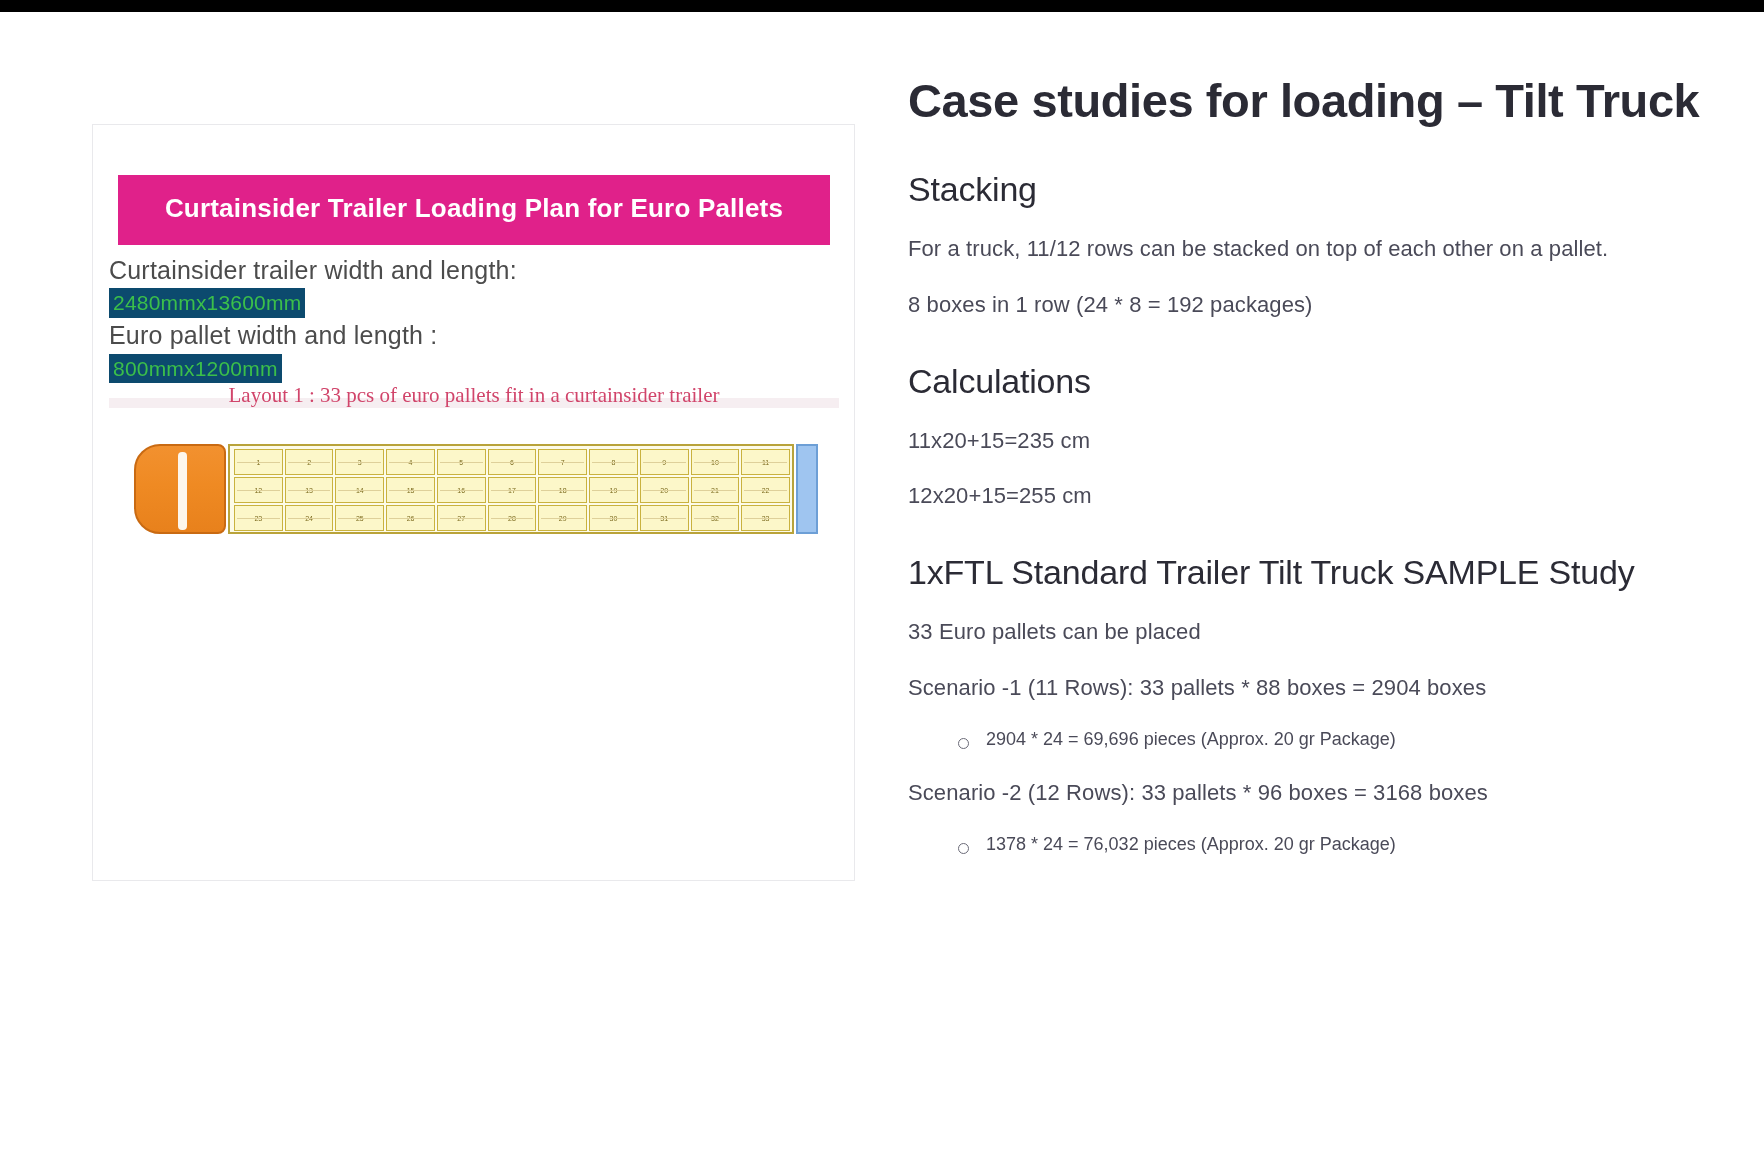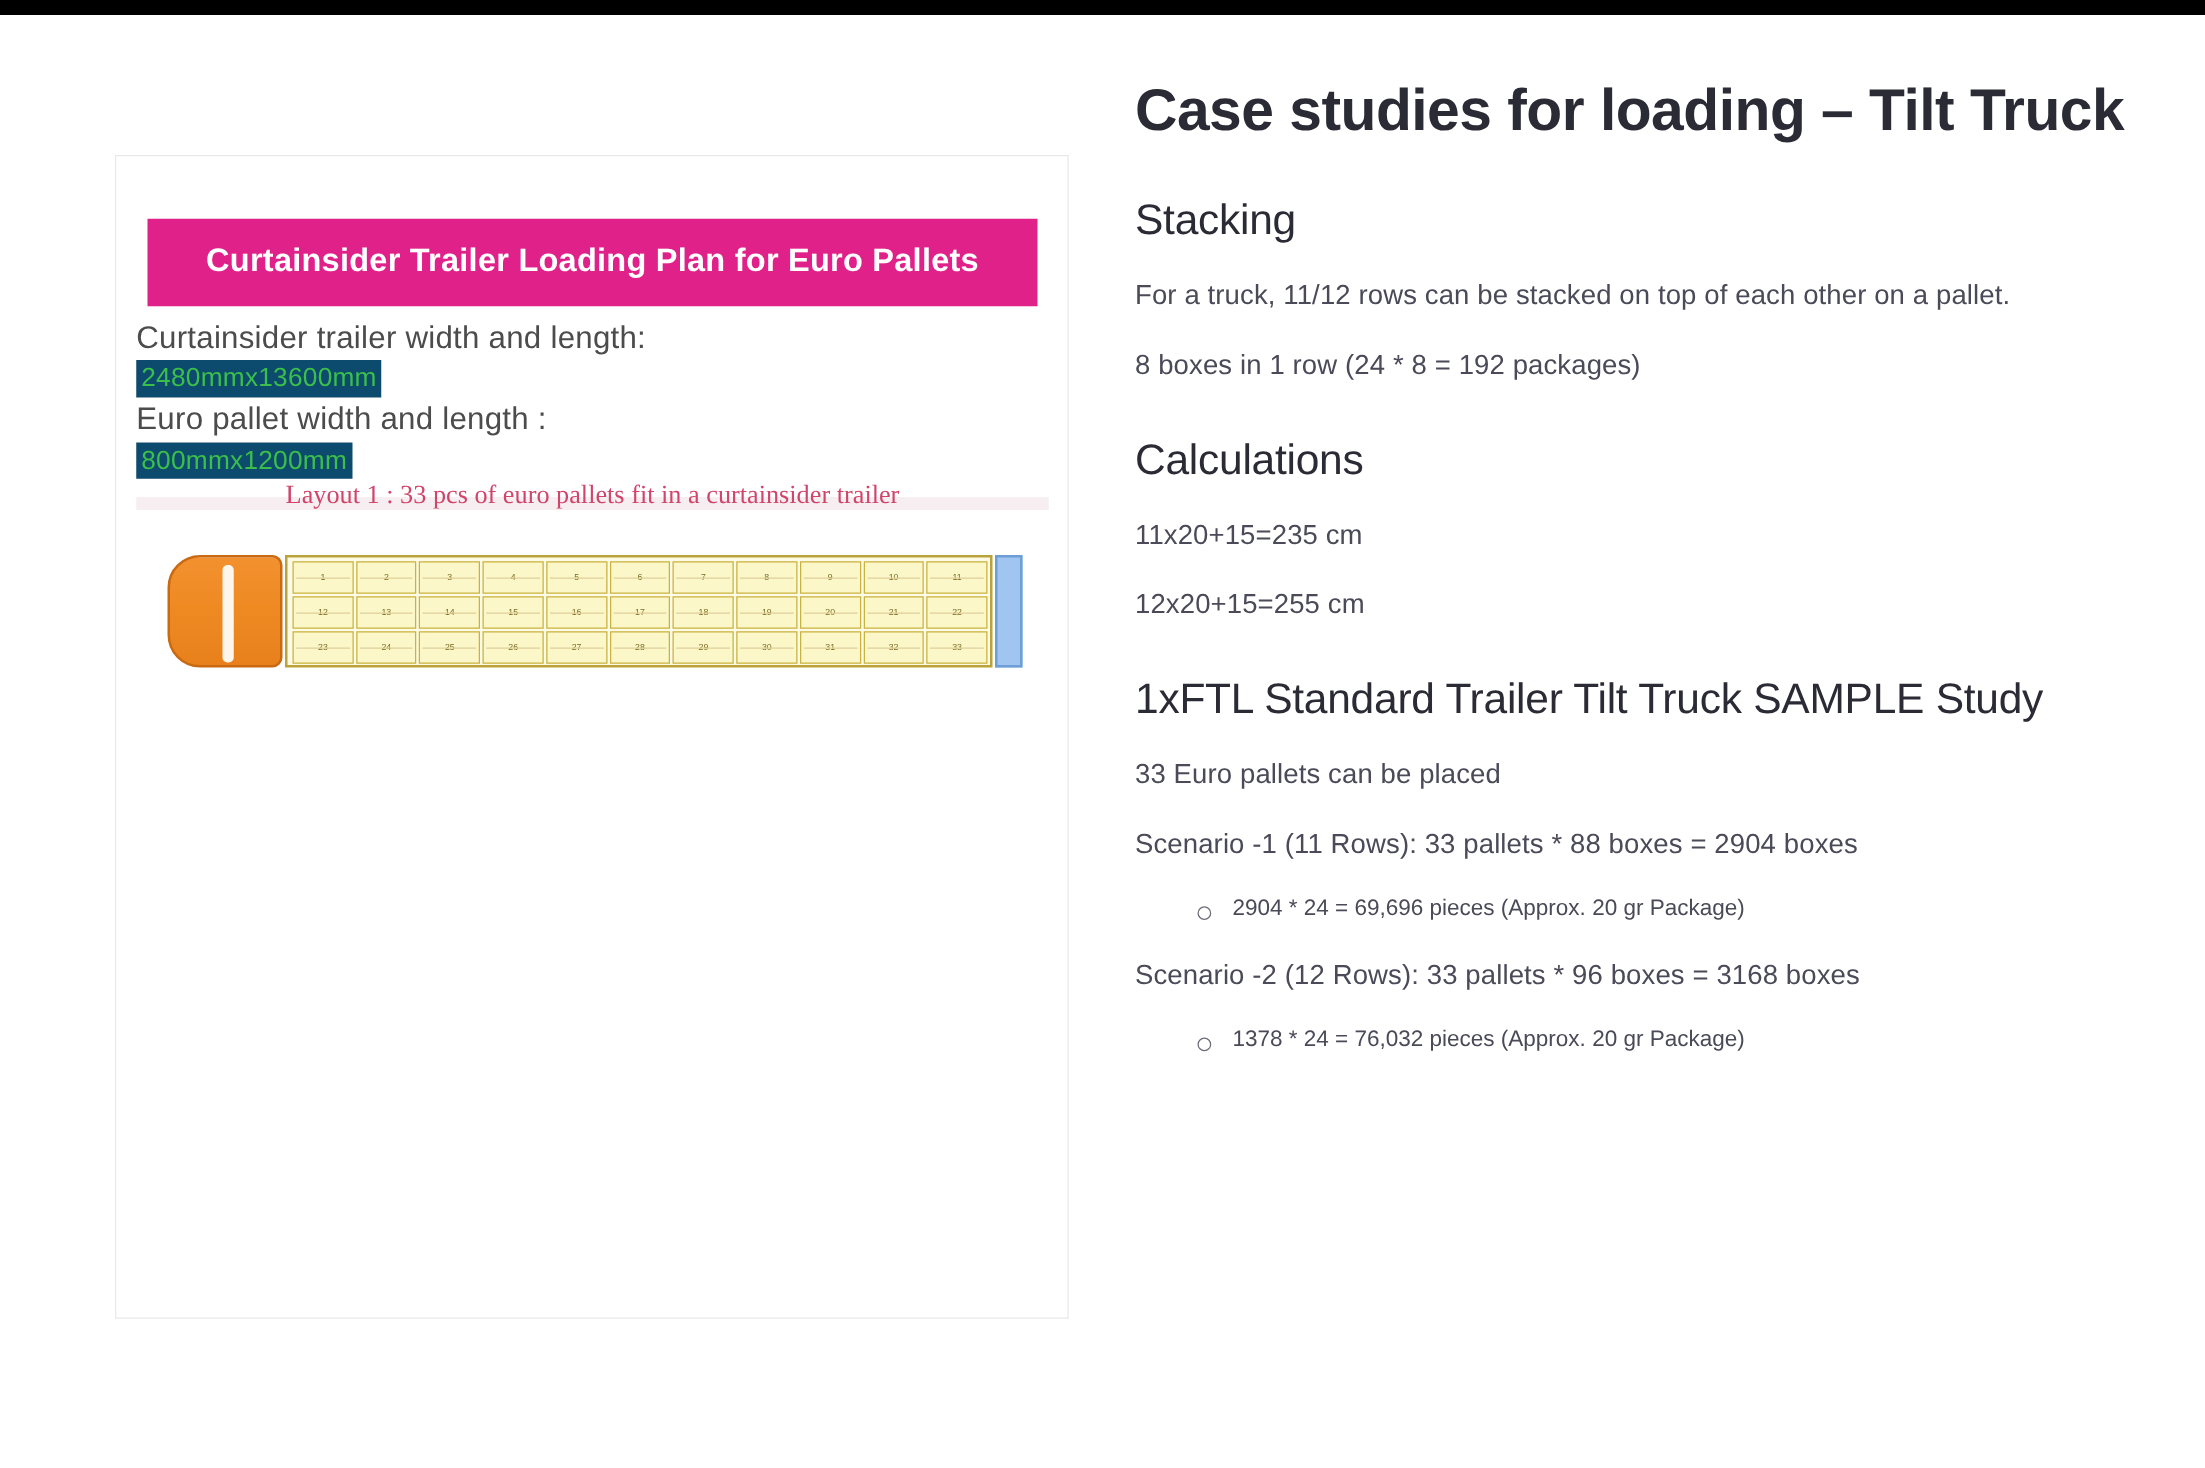--- a/index.html
+++ b/index.html
@@ -38,21 +38,21 @@
     width: 908px;
     padding: 0;
     position: relative;
     flex: 0 0 908px;
   }
   .figure-card {
     position: absolute;
     left: 92px;
     top: 112px;
     width: 763px;
-    height: 931px;
+    height: 757px;
     background: #ffffff;
     border: 1px solid #e9e9ec;
   }
   .fig-inner {
     position: absolute;
     left: 16px;
     top: 50px;
     width: 730px;
   }
   .fig-banner {
@@ -162,21 +162,21 @@
     padding: 0 14px;
     color: #6f6f74;
     font-size: 15px;
     line-height: 1.55;
     letter-spacing: .3px;
   }
 
   
   .right-col {
     flex: 1 1 auto;
-    padding: 34px 60px 0 0;
+    padding: 47px 60px 0 0;
     max-width: 856px;
   }
   h1.title {
     font-size: 47px;
     line-height: 1.28;
     color: #2b2b35;
     font-weight: bold;
     margin: 12px 0 6px 0;
     letter-spacing: -0.4px;
   }

